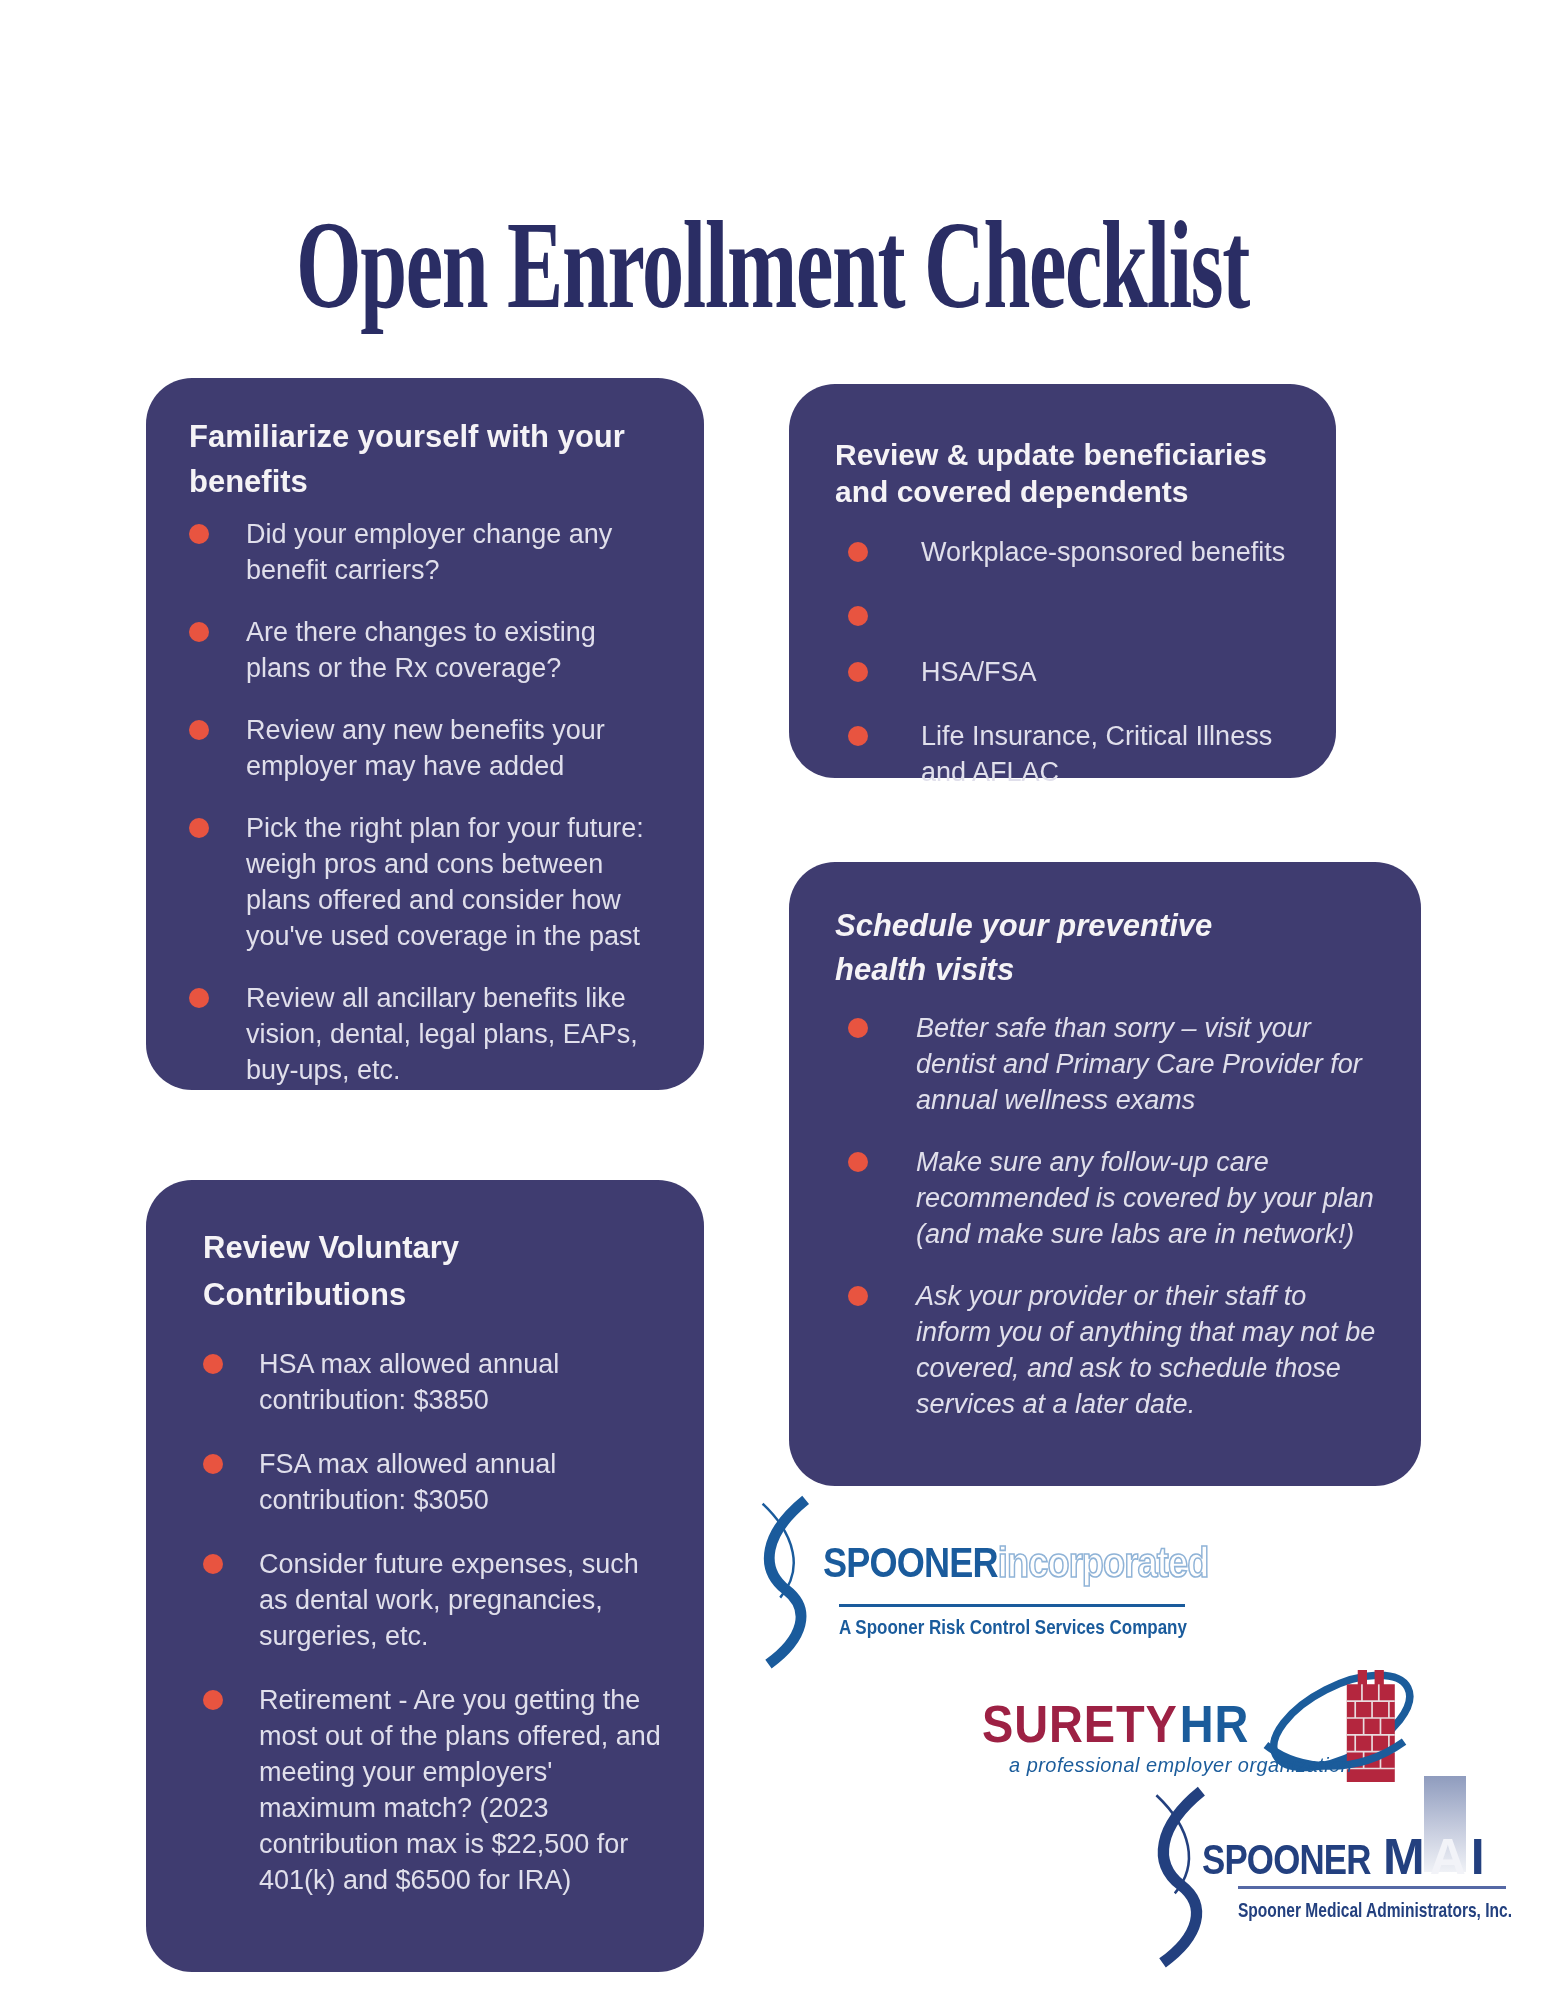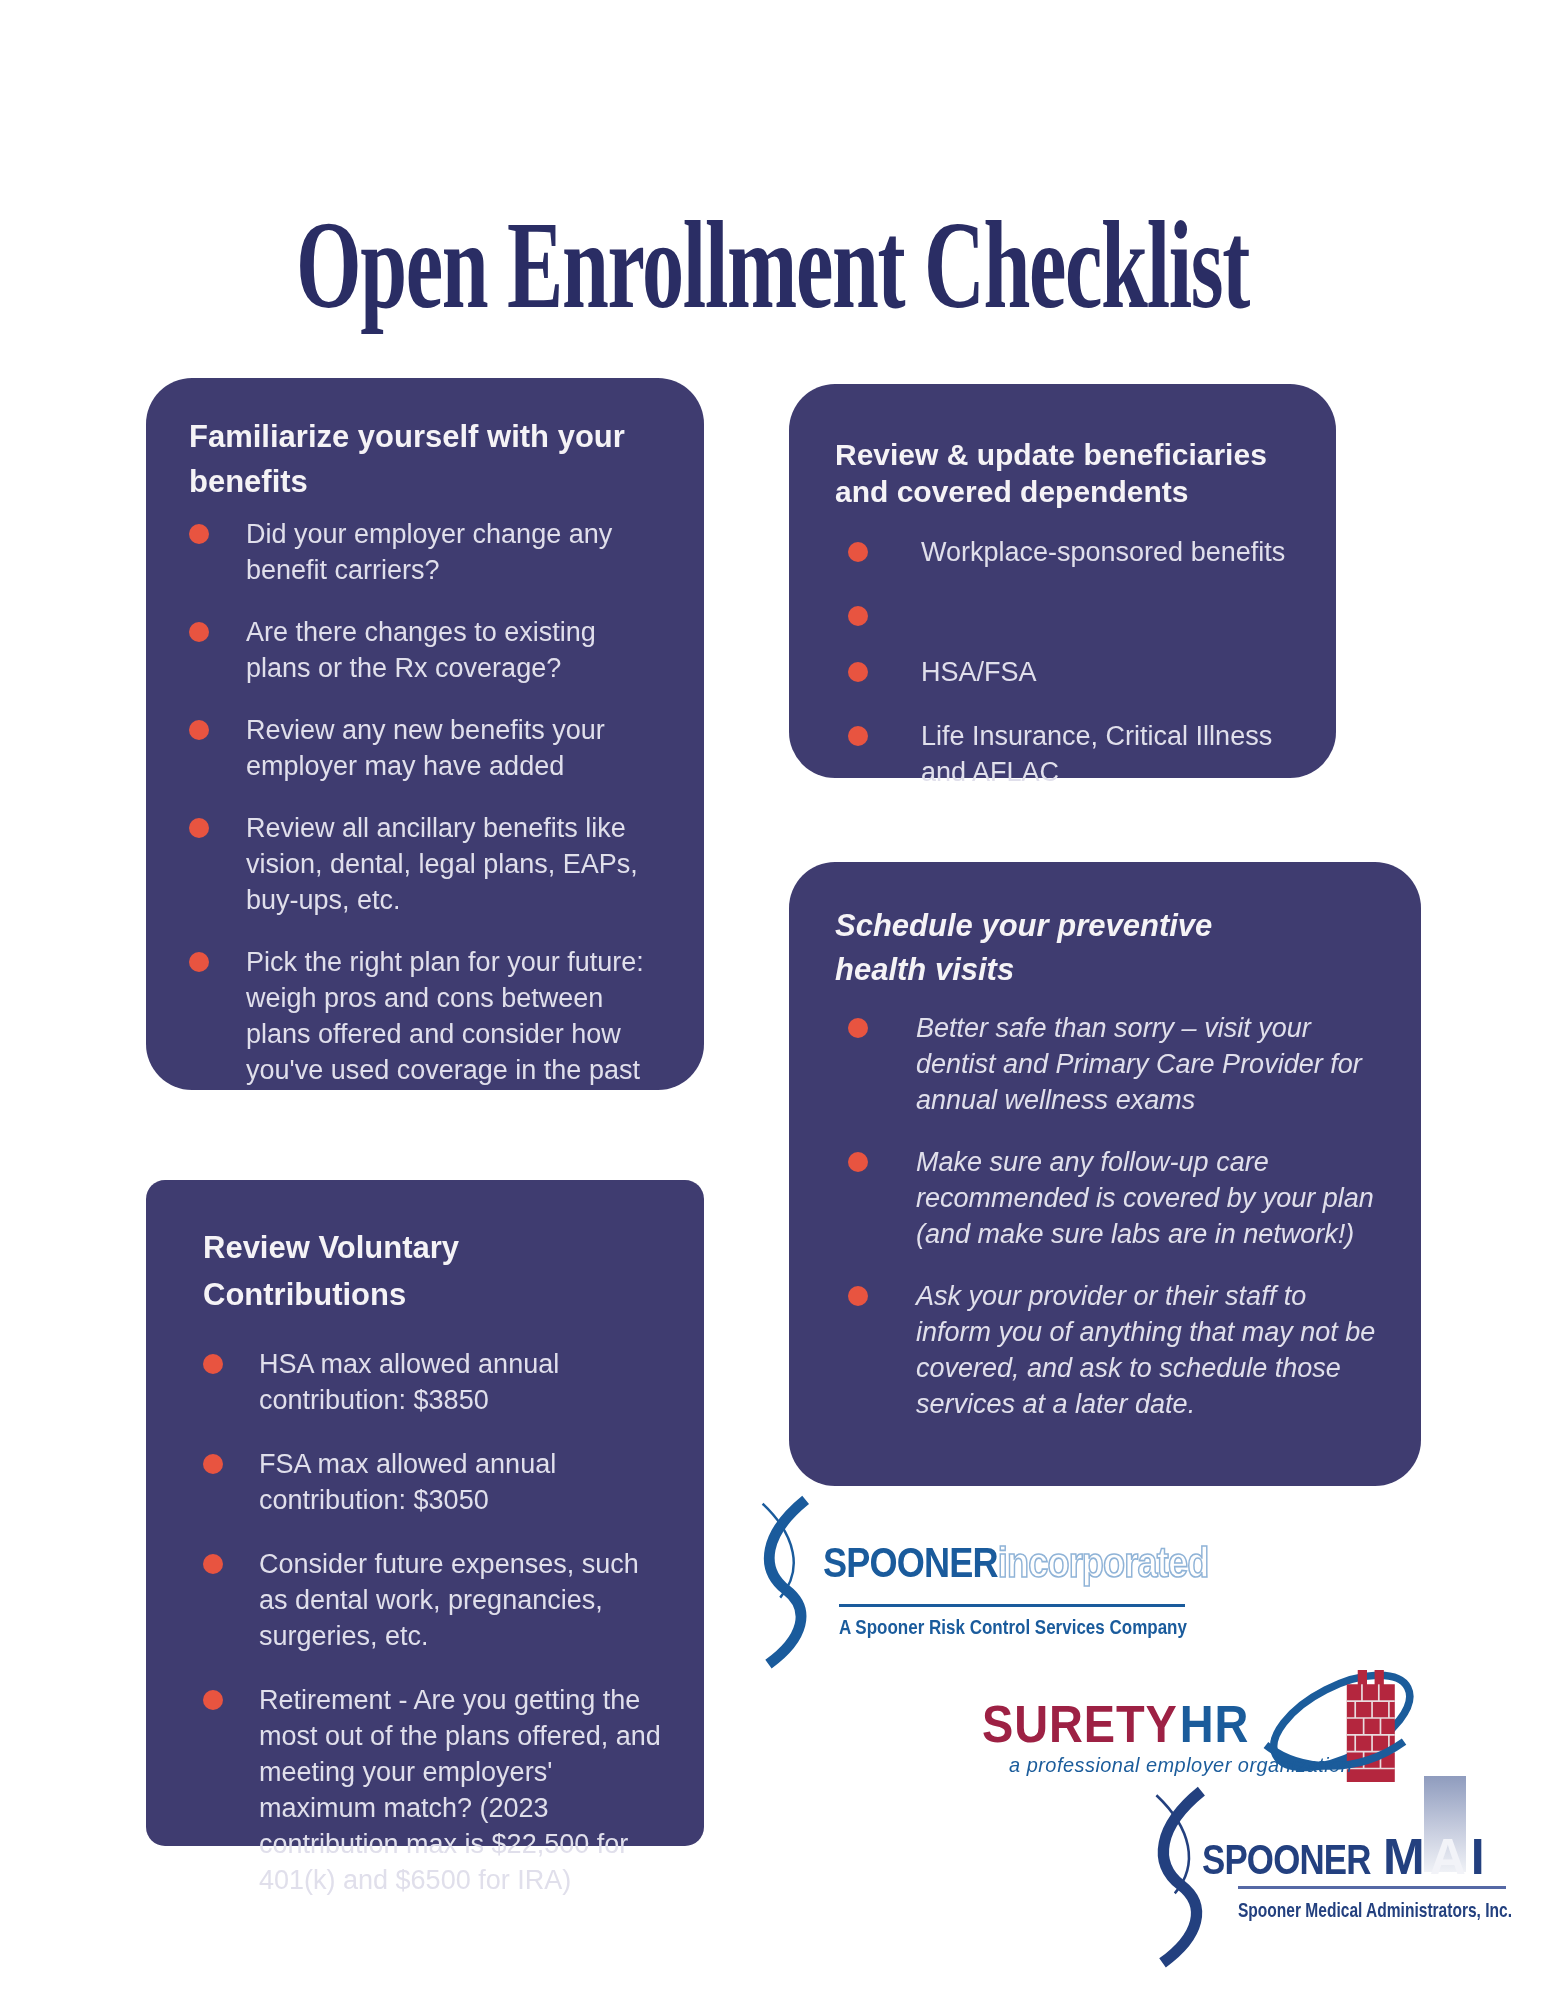--- a/index.html
+++ b/index.html
@@ -38,21 +38,21 @@
   #card-familiarize { left:146px; top:378px; width:558px; height:712px; padding:36px 38px 0 43px; }
   #card-familiarize h2 { font-size:31px; line-height:45px; max-width:460px; margin-bottom:12px; }
   #card-familiarize li { margin-bottom:26px; }
   #card-familiarize .bullet { margin-right:17px; }
 
   #card-beneficiaries { left:789px; top:384px; width:547px; height:394px; padding:52px 34px 0 46px; }
   #card-beneficiaries h2 { font-size:30px; line-height:37px; margin-bottom:24px; max-width:460px; }
   #card-beneficiaries li { margin-bottom:28px; }
   #card-beneficiaries .bullet { margin-left:13px; margin-right:33px; }
 
-  #card-voluntary { left:146px; top:1180px; width:558px; height:666px; padding:44px 38px 0 57px;border-radius:19px; }
+  #card-voluntary { left:146px; top:1180px; width:558px; height:792px; padding:44px 38px 0 57px; }
   #card-voluntary h2 { font-size:31px; line-height:47px; max-width:320px; margin-bottom:28px; }
   #card-voluntary li { margin-bottom:28px; }
   #card-voluntary .bullet { margin-right:16px; }
 
   #card-preventive { left:789px; top:862px; width:632px; height:624px; padding:42px 34px 8px 46px;font-style:italic; }
   #card-preventive h2 { font-size:31px; line-height:44px; max-width:420px; margin-bottom:18px; }
   #card-preventive li { margin-bottom:26px; }
   #card-preventive .bullet { margin-left:13px; margin-right:28px; }
 
   
@@ -134,25 +134,25 @@
       <li>
           <span class="bullet"></span>
           <span class="item-text">Are there changes to existing plans or the Rx coverage?</span>
         </li>
       <li>
           <span class="bullet"></span>
           <span class="item-text">Review any new benefits your employer may have added</span>
         </li>
       <li>
           <span class="bullet"></span>
+          <span class="item-text">Pick the right plan for your future: weigh pros and cons between plans offered and consider how you've used coverage in the past</span>
+        </li>
+      <li>
+          <span class="bullet"></span>
           <span class="item-text">Review all ancillary benefits like vision, dental, legal plans, EAPs, buy-ups, etc.</span>
-        </li>
-      <li>
-          <span class="bullet"></span>
-          <span class="item-text">Pick the right plan for your future: weigh pros and cons between plans offered and consider how you've used coverage in the past</span>
         </li>
     </ul>
   </section>
 
   <section class="card" id="card-beneficiaries">
     <h2>Review &amp; update beneficiaries and covered dependents</h2>
     <ul>
       <li>
           <span class="bullet"></span>
           <span class="item-text">Workplace-sponsored benefits</span>

